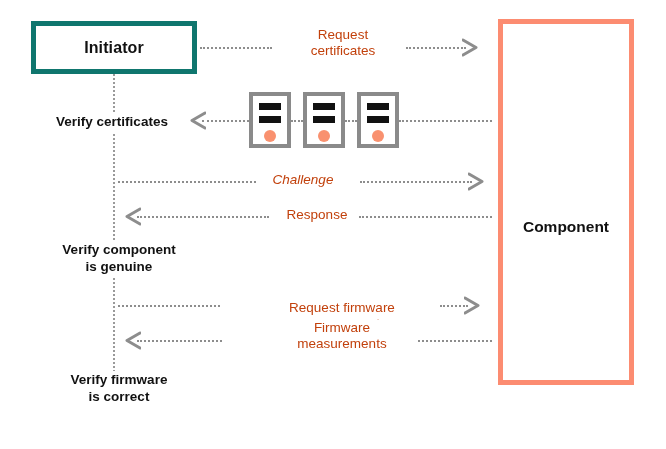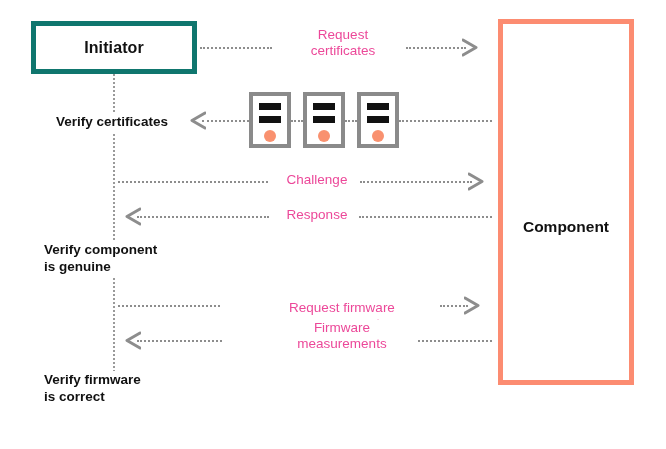--- a/index.html
+++ b/index.html
@@ -70,27 +70,27 @@
     position: absolute;
     font-size: 13.5px;
     font-weight: bold;
     color: #111111;
     line-height: 1.24;
     white-space: pre-line;
     background: #ffffff;
     padding: 1px 2px;
   }
   .step-label.right-align { text-align: center; }
-  .step-label.center-align { text-align: left; }
+  .step-label.center-align { text-align: center; }
 
   
   .msg-label {
     position: absolute;
     font-size: 13.5px;
-    color: #ec4899;
+    color: #c2410c;
     line-height: 1.22;
     text-align: center;
     white-space: pre-line;
     background: #ffffff;
     padding: 0 4px;
   }
 
   
   .dseg {
     position: absolute;
@@ -173,21 +173,21 @@
   </div>
   <div class="dseg" style="left:345px; top:120px; width:12px;"></div>
   <div class="cert-icon" style="left:357px; top:92px;">
     <div class="bar b1"></div>
     <div class="bar b2"></div>
     <div class="dot"></div>
   </div>
   <div class="dseg" style="left:399px; top:120px; width:93px;"></div>
 
   <div class="dseg" style="left:118px; top:181px; width:150px;"></div>
-  <div class="msg-label" style="left:270px; top:172px; width:86px;">Challenge</div>
+  <div class="msg-label" style="left:256px; top:172px; width:86px;font-style:italic;">Challenge</div>
   <div class="dseg" style="left:360px; top:181px; width:112px;"></div>
   <svg class="arrowhead" style="left:468px; top:172px;" width="18" height="19" viewBox="0 0 18 19">
     <path d="M1 2 L14 9.5 L1 17" fill="none" stroke="#8d8d8d" stroke-width="3" stroke-linecap="round" stroke-linejoin="round"></path>
   </svg>
 
   <svg class="arrowhead" style="left:123px; top:207px;" width="18" height="19" viewBox="0 0 18 19">
     <path d="M17 2 L4 9.5 L17 17" fill="none" stroke="#8d8d8d" stroke-width="3" stroke-linecap="round" stroke-linejoin="round"></path>
   </svg>
   <div class="dseg" style="left:137px; top:216px; width:132px;"></div>
   <div class="msg-label" style="left:271px; top:207px; width:84px;">Response</div>

